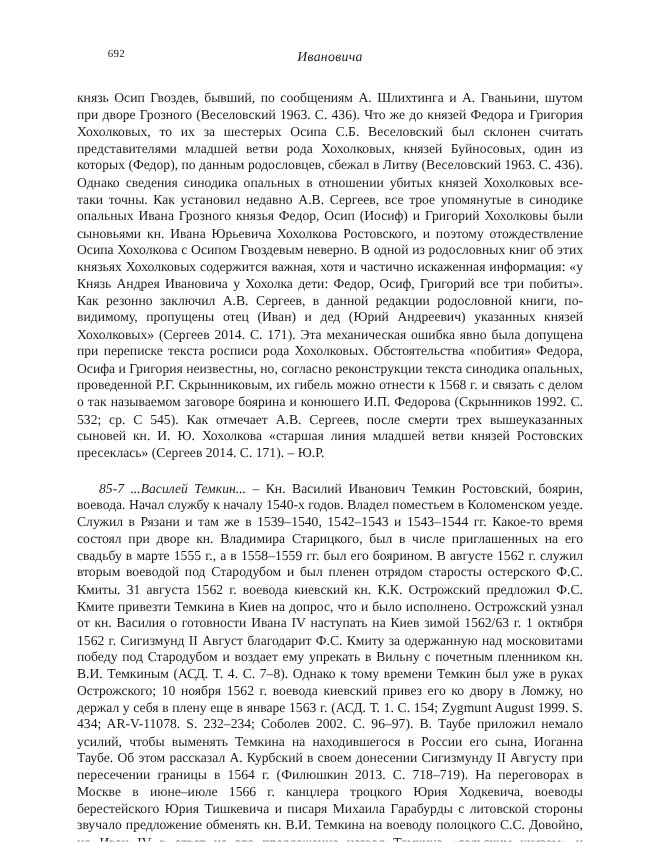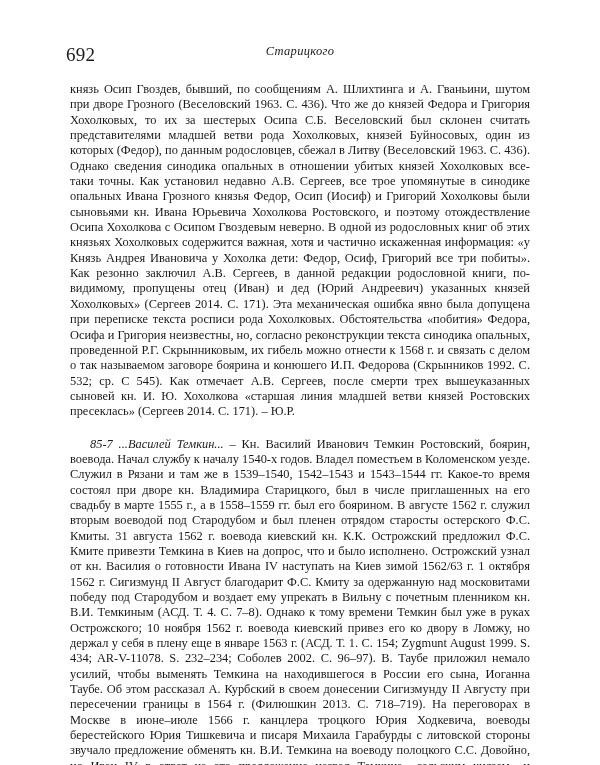--- a/index.html
+++ b/index.html
@@ -24,22 +24,23 @@
   .header {
     position: absolute;
     top: 44px;
     left: 66px;
     right: 66px;
     height: 18px;
     display: flex;
     align-items: baseline;
   }
   .folio {
-    font-size: 19px;
+    font-size: 10px;
     letter-spacing: 0.2px;
+    margin-left: 32px;
   }
   .running-title {
     position: absolute;
     left: 0;
     right: 0;
     text-align: center;
     font-size: 12.5px;
     font-style: italic;
     letter-spacing: 0.3px;
   }
@@ -67,21 +68,21 @@
     font-style: italic;
   }
 </style>
 </head>
 <body>
 
 <div class="page">
 
   <div class="header">
     <div class="folio">692</div>
-    <div class="running-title">Старицкого</div>
+    <div class="running-title">Ивановича</div>
   </div>
 
   <div class="body-block">
 
     <p>князь Осип Гвоздев, бывший, по сообщениям А. Шлихтинга и А. Гваньини, шутом при дворе Грозного (Веселовский 1963. С. 436). Что же до князей Федора и Григория Хохолковых, то их за шестерых Осипа С.Б. Веселовский был склонен считать представителями младшей ветви рода Хохолковых, князей Буйносовых, один из которых (Федор), по данным родословцев, сбежал в Литву (Веселовский 1963. С. 436). Однако сведения синодика опальных в отношении убитых князей Хохолковых все-таки точны. Как установил недавно А.В. Сергеев, все трое упомянутые в синодике опальных Ивана Грозного князья Федор, Осип (Иосиф) и Григорий Хохолковы были сыновьями кн. Ивана Юрьевича Хохолкова Ростовского, и поэтому отождествление Осипа Хохолкова с Осипом Гвоздевым неверно. В одной из родословных книг об этих князьях Хохолковых содержится важная, хотя и частично искаженная информация: «у Князь Андрея Ивановича у Хохолка дети: Федор, Осиф, Григорий все три побиты». Как резонно заключил А.В. Сергеев, в данной редакции родословной книги, по-видимому, пропущены отец (Иван) и дед (Юрий Андреевич) указанных князей Хохолковых» (Сергеев 2014. С. 171). Эта механическая ошибка явно была допущена при переписке текста росписи рода Хохолковых. Обстоятельства «побития» Федора, Осифа и Григория неизвестны, но, согласно реконструкции текста синодика опальных, проведенной Р.Г. Скрынниковым, их гибель можно отнести к 1568 г. и связать с делом о так называемом заговоре боярина и конюшего И.П. Федорова (Скрынников 1992. С. 532; ср. С 545). Как отмечает А.В. Сергеев, после смерти трех вышеуказанных сыновей кн. И. Ю. Хохолкова «старшая линия младшей ветви князей Ростовских пресеклась» (Сергеев 2014. С. 171). – Ю.Р.</p>
 
     <div class="para-gap"></div>
 
     <p class="indent"><span class="ital">85-7 ...Василей Темкин... – </span><span>Кн. Василий Иванович Темкин Ростовский, боярин, воевода. Начал службу к началу 1540-х годов. Владел поместьем в Коломенском уезде. Служил в Рязани и там же в 1539–1540, 1542–1543 и 1543–1544 гг. Какое-то время состоял при дворе кн. Владимира Старицкого, был в числе приглашенных на его свадьбу в марте 1555 г., а в 1558–1559 гг. был его боярином. В августе 1562 г. служил вторым воеводой под Стародубом и был пленен отрядом старосты остерского Ф.С. Кмиты. 31 августа 1562 г. воевода киевский кн. К.К. Острожский предложил Ф.С. Кмите привезти Темкина в Киев на допрос, что и было исполнено. Острожский узнал от кн. Василия о готовности Ивана IV наступать на Киев зимой 1562/63 г. 1 октября 1562 г. Сигизмунд II Август благодарит Ф.С. Кмиту за одержанную над московитами победу под Стародубом и воздает ему упрекать в Вильну с почетным пленником кн. В.И. Темкиным (АСД. Т. 4. С. 7–8). Однако к тому времени Темкин был уже в руках Острожского; 10 ноября 1562 г. воевода киевский привез его ко двору в Ломжу, но держал у себя в плену еще в январе 1563 г. (АСД. Т. 1. С. 154; Zygmunt August 1999. S. 434; AR-V-11078. S. 232–234; Соболев 2002. С. 96–97). В. Таубе приложил немало усилий, чтобы выменять Темкина на находившегося в России его сына, Иоганна Таубе. Об этом рассказал А. Курбский в своем донесении Сигизмунду II Августу при пересечении границы в 1564 г. (Филюшкин 2013. С. 718–719). На переговорах в Москве в июне–июле 1566 г. канцлера троцкого Юрия Ходкевича, воеводы берестейского Юрия Тишкевича и писаря Михаила Гарабурды с литовской стороны звучало предложение обменять кн. В.И. Темкина на воеводу полоцкого С.С. Довойно, но Иван IV в ответ на это предложение назвал Темкина «сельским князем» и потребовал доплатить к размену 25 тыс. золотых угорских, затем – 10 тыс.</span></p>
 

